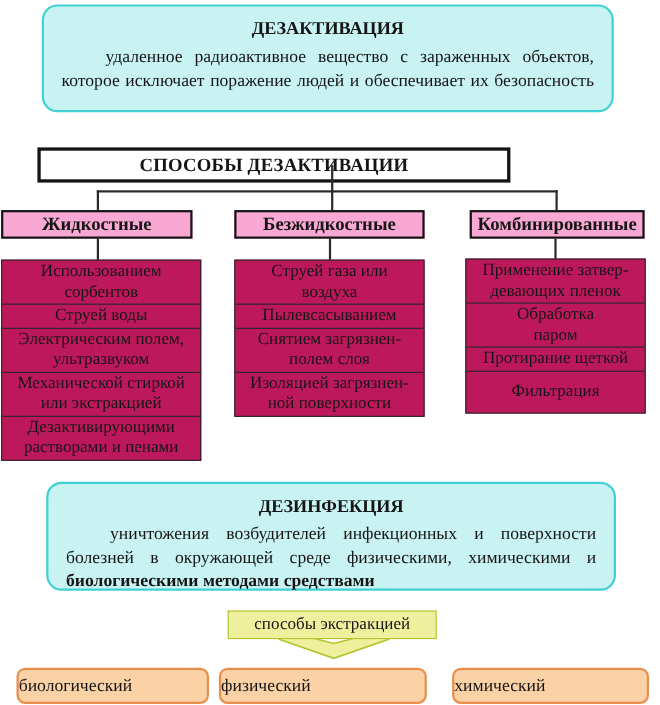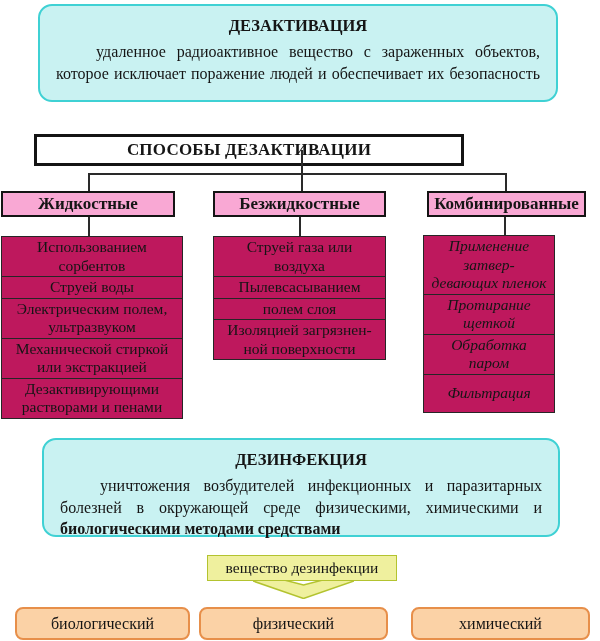--- a/index.html
+++ b/index.html
@@ -29,21 +29,21 @@
   .cell{border-top:1.5px solid #262626;text-align:center;font-size:15.5px;line-height:18.5px;padding:1px 1px;}
   .cell:first-child{border-top:none;}
   .cell.tall{height:35px;display:flex;align-items:center;justify-content:center;}
 
   
   .yellow-box{background:var(--yellow-fill,#eff09e);border:1.5px solid var(--yellow-border,#b3c32f);
         display:flex;align-items:center;justify-content:center;font-size:15.5px;z-index:2;}
   .arrow-svg{z-index:1;display:block;}
   .arrow-svg polygon{fill:var(--yellow-fill,#eff09e);stroke:var(--yellow-border,#b3c32f);stroke-width:1.5;}
   .orange{background:var(--orange-fill,#fbd2a6);border:2px solid var(--orange-border,#e78f4a);
-        border-radius:8px;display:flex;align-items:center;justify-content:center;font-size:16px;}
+        border-radius:8px;display:flex;align-items:center;justify-content:flex-start;font-size:16px;}
 </style>
 </head>
 <body>
 
 <div class="canvas">
 
   <div class="abs cyan" style="left:38px;top:4px;width:520px;height:98px;">
     <div class="cyan-title">ДЕЗАКТИВАЦИЯ</div>
     <div class="jline indent">удаленное радиоактивное вещество с зараженных объектов,</div>
     <div class="jline">которое исключает поражение людей и обеспечивает их безопасность</div>
@@ -96,57 +96,58 @@
 
   <div class="abs list" style="left:213px;top:236px;width:173px;">
     <div class="cell">
       <div>Струей газа или</div>
       <div>воздуха</div>
     </div>
     <div class="cell">
       <div>Пылевсасыванием</div>
     </div>
     <div class="cell">
+      <div>Снятием загрязнен-</div>
       <div>полем слоя</div>
     </div>
     <div class="cell">
       <div>Изоляцией загрязнен-</div>
       <div>ной поверхности</div>
     </div>
   </div>
 
-  <div class="abs list" style="left:423px;top:235px;width:132px;font-style:italic;">
+  <div class="abs list" style="left:423px;top:235px;width:164px;">
     <div class="cell">
       <div>Применение затвер-</div>
       <div>девающих пленок</div>
     </div>
     <div class="cell">
-      <div>Протирание щеткой</div>
+      <div>Обработка</div>
+      <div>паром</div>
     </div>
     <div class="cell">
-      <div>Обработка</div>
-      <div>паром</div>
+      <div>Протирание щеткой</div>
     </div>
     <div class="cell tall">
       <div>Фильтрация</div>
     </div>
   </div>
 
   <div class="abs cyan" style="left:42px;top:438px;width:518px;height:99px;">
     <div class="cyan-title">ДЕЗИНФЕКЦИЯ</div>
-    <div class="jline indent">уничтожения возбудителей инфекционных и паразитарных</div>
+    <div class="jline indent">уничтожения возбудителей инфекционных и поверхности</div>
     <div class="jline">болезней в окружающей среде физическими, химическими и</div>
     <div class="jline plain">биологическими методами средствами</div>
   </div>
 
   <svg class="abs arrow-svg" style="left:253px;top:572px;" width="101" height="27" viewBox="0 0 101 27">
     <polygon points="0,0 50.5,13 101,0 101,9 50.5,26.5 0,9"></polygon>
   </svg>
   <div class="abs yellow-box" style="left:207px;top:555px;width:190px;height:26px;">
-    <span>вещество дезинфекции</span>
+    <span>способы экстракцией</span>
   </div>
 
   <div class="abs orange" style="left:15px;top:607px;width:175px;height:33px;">
     <span>биологический</span>
   </div>
   <div class="abs orange" style="left:199px;top:607px;width:189px;height:33px;">
     <span>физический</span>
   </div>
   <div class="abs orange" style="left:411px;top:607px;width:179px;height:33px;">
     <span>химический</span>

